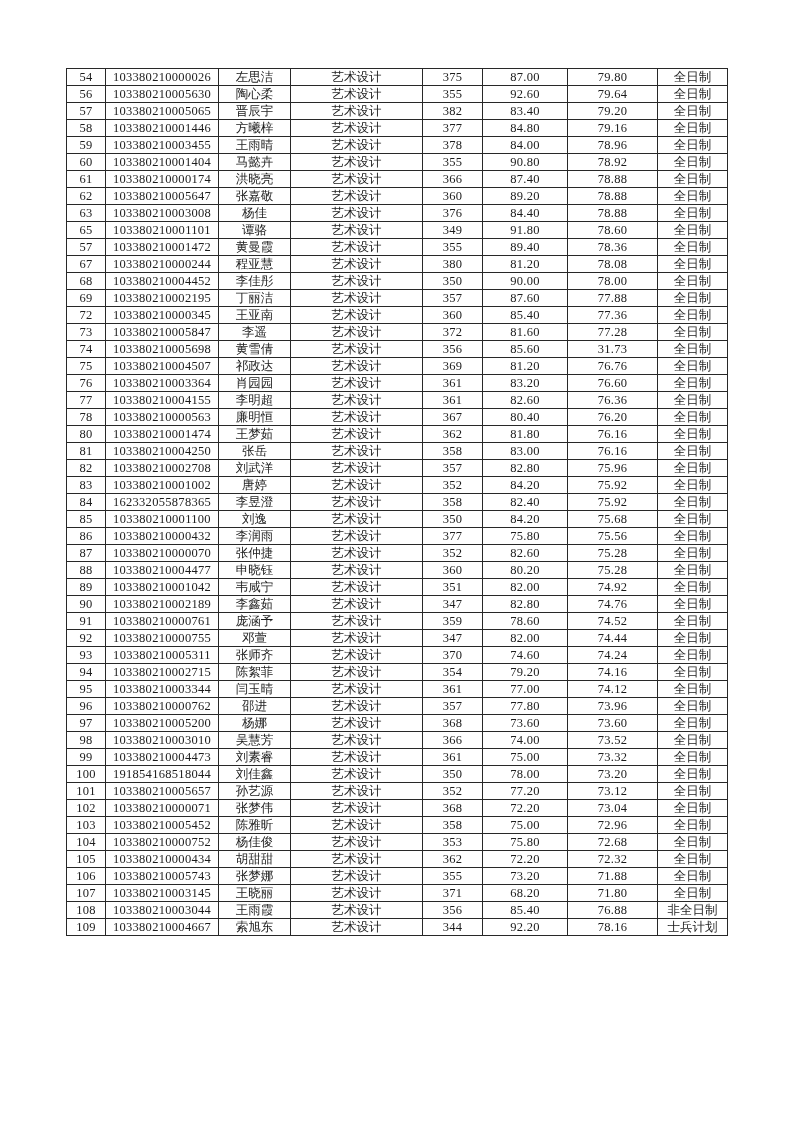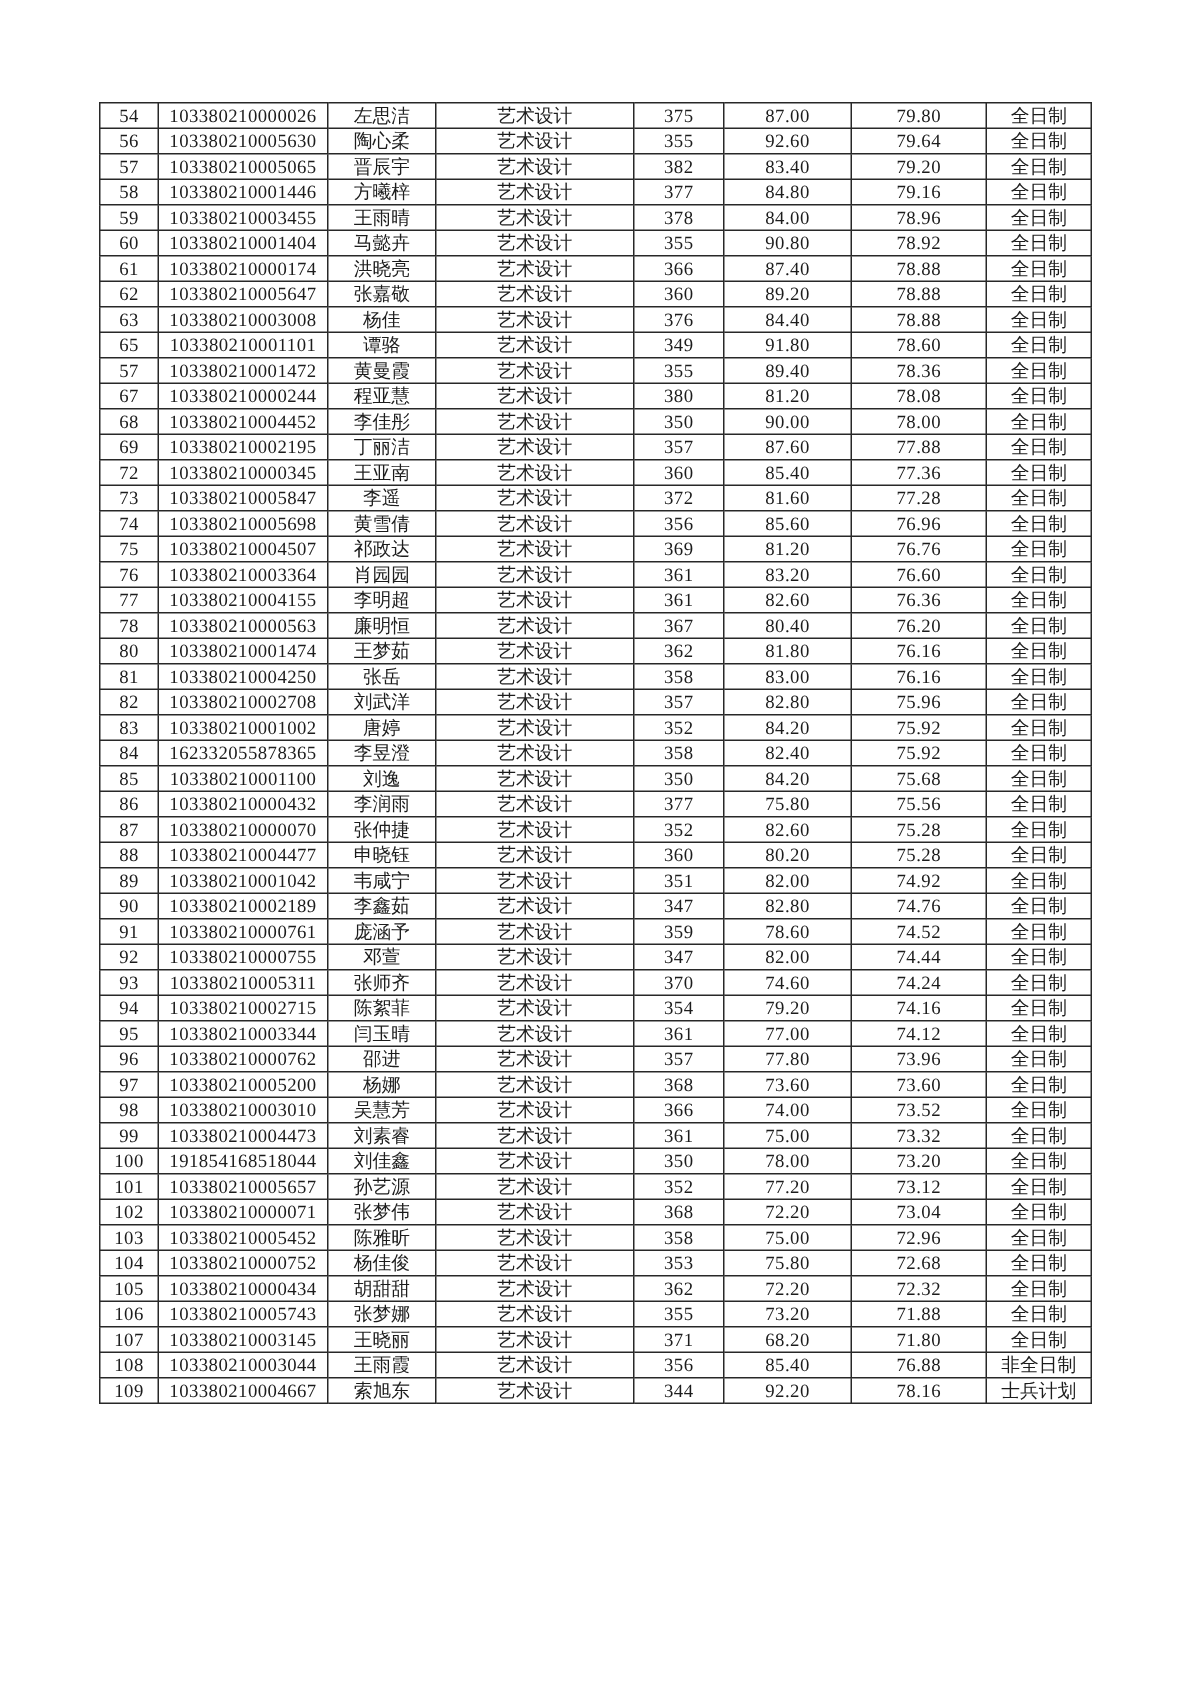--- a/index.html
+++ b/index.html
@@ -236,21 +236,21 @@
     <td>全日制</td>
   </tr>
 
   <tr>
     <td class="num">74</td>
     <td class="num">103380210005698</td>
     <td>黄雪倩</td>
     <td>艺术设计</td>
     <td class="num">356</td>
     <td class="num">85.60</td>
-    <td class="num">76.96</td>
+    <td class="num">31.73</td>
     <td>全日制</td>
   </tr>
 
   <tr>
     <td class="num">75</td>
     <td class="num">103380210004507</td>
     <td>祁政达</td>
     <td>艺术设计</td>
     <td class="num">369</td>
     <td class="num">81.20</td>

